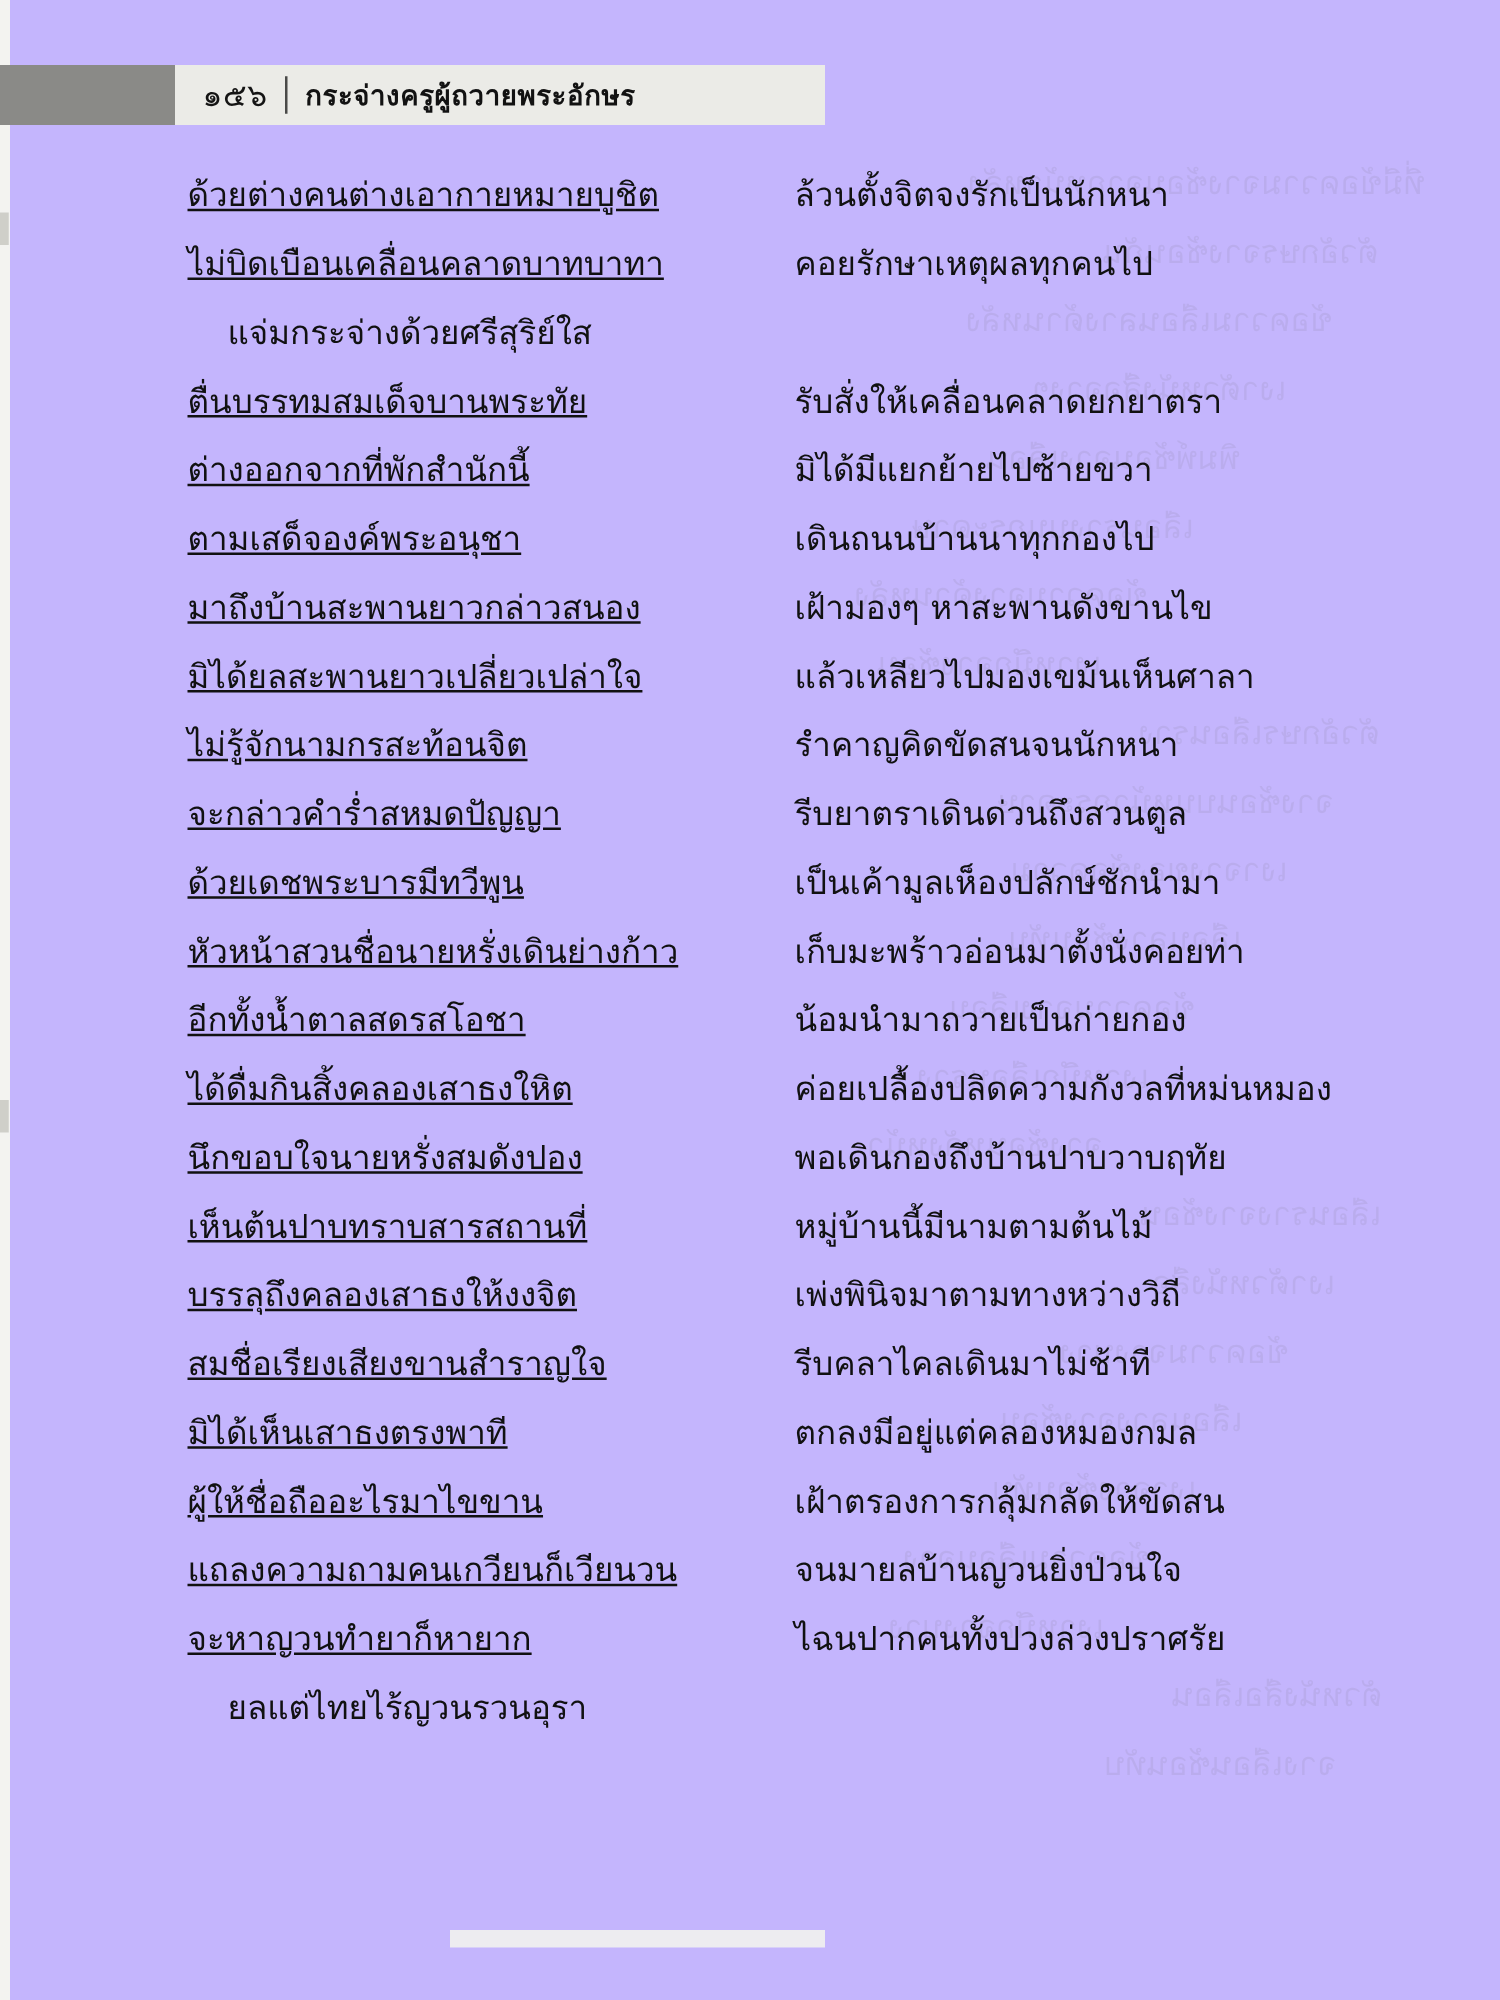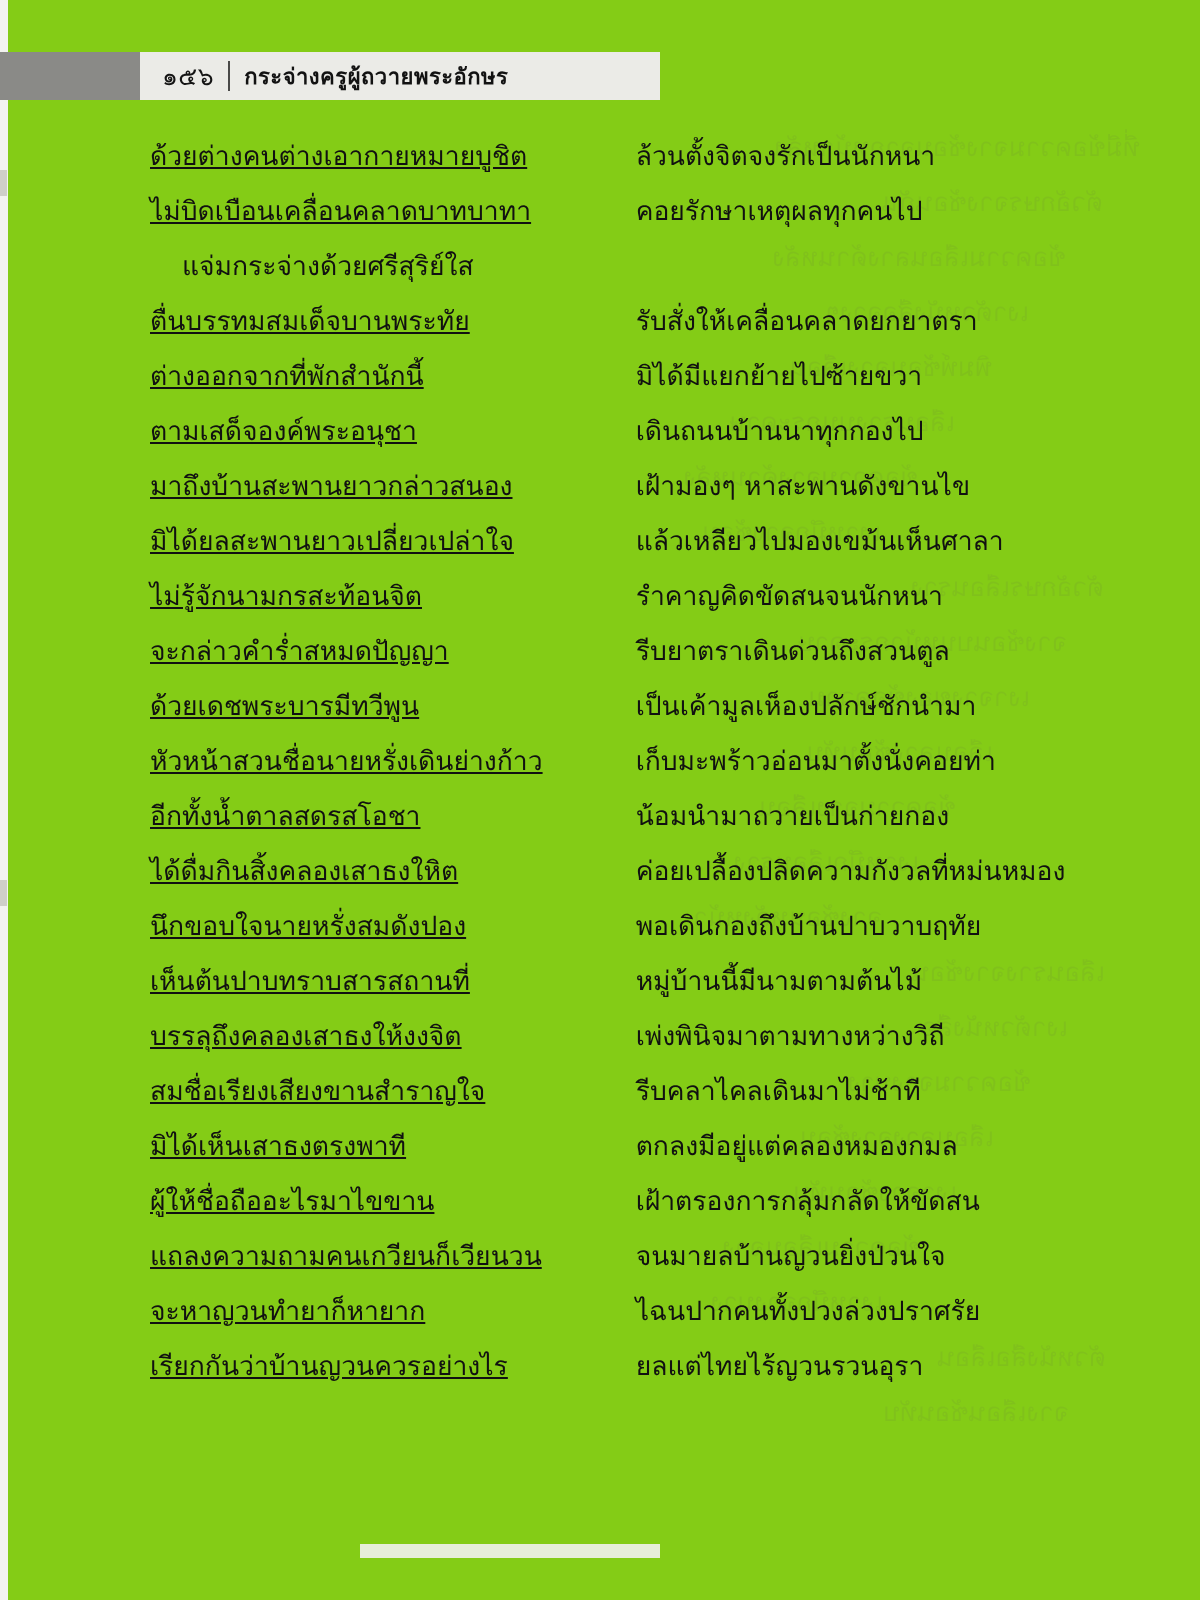--- a/index.html
+++ b/index.html
@@ -12,21 +12,21 @@
     height: 1600px;
     position: relative;
     overflow: hidden;
     font-family: "DejaVu Sans", sans-serif;
   }
 
   
   .page {
     position: absolute;
     inset: 0;
-    background: #84cc16;
+    background: #c4b5fd;
   }
   .header-dark {
     position: absolute;
     top: 52px;
     left: 0;
     width: 140px;
     height: 48px;
     background: #8a8a87;
   }
   .header-light {
@@ -277,19 +277,18 @@
       </div>
       <div class="verse-row">
         <div class="col-left">แถลงความถามคนเกวียนก็เวียนวน</div>
         <div class="col-right">จนมายลบ้านญวนยิ่งป่วนใจ</div>
       </div>
       <div class="verse-row">
         <div class="col-left">จะหาญวนทำยาก็หายาก</div>
         <div class="col-right">ไฉนปากคนทั้งปวงล่วงปราศรัย</div>
       </div>
       <div class="verse-row">
-        <div class="col-left">เรียกกันว่าบ้านญวนควรอย่างไร</div>
         <div class="col-right">ยลแต่ไทยไร้ญวนรวนอุรา</div>
       </div>
     </div>
 
   <div class="footer-smudge"></div>
 </div>
 
 </body></html>

